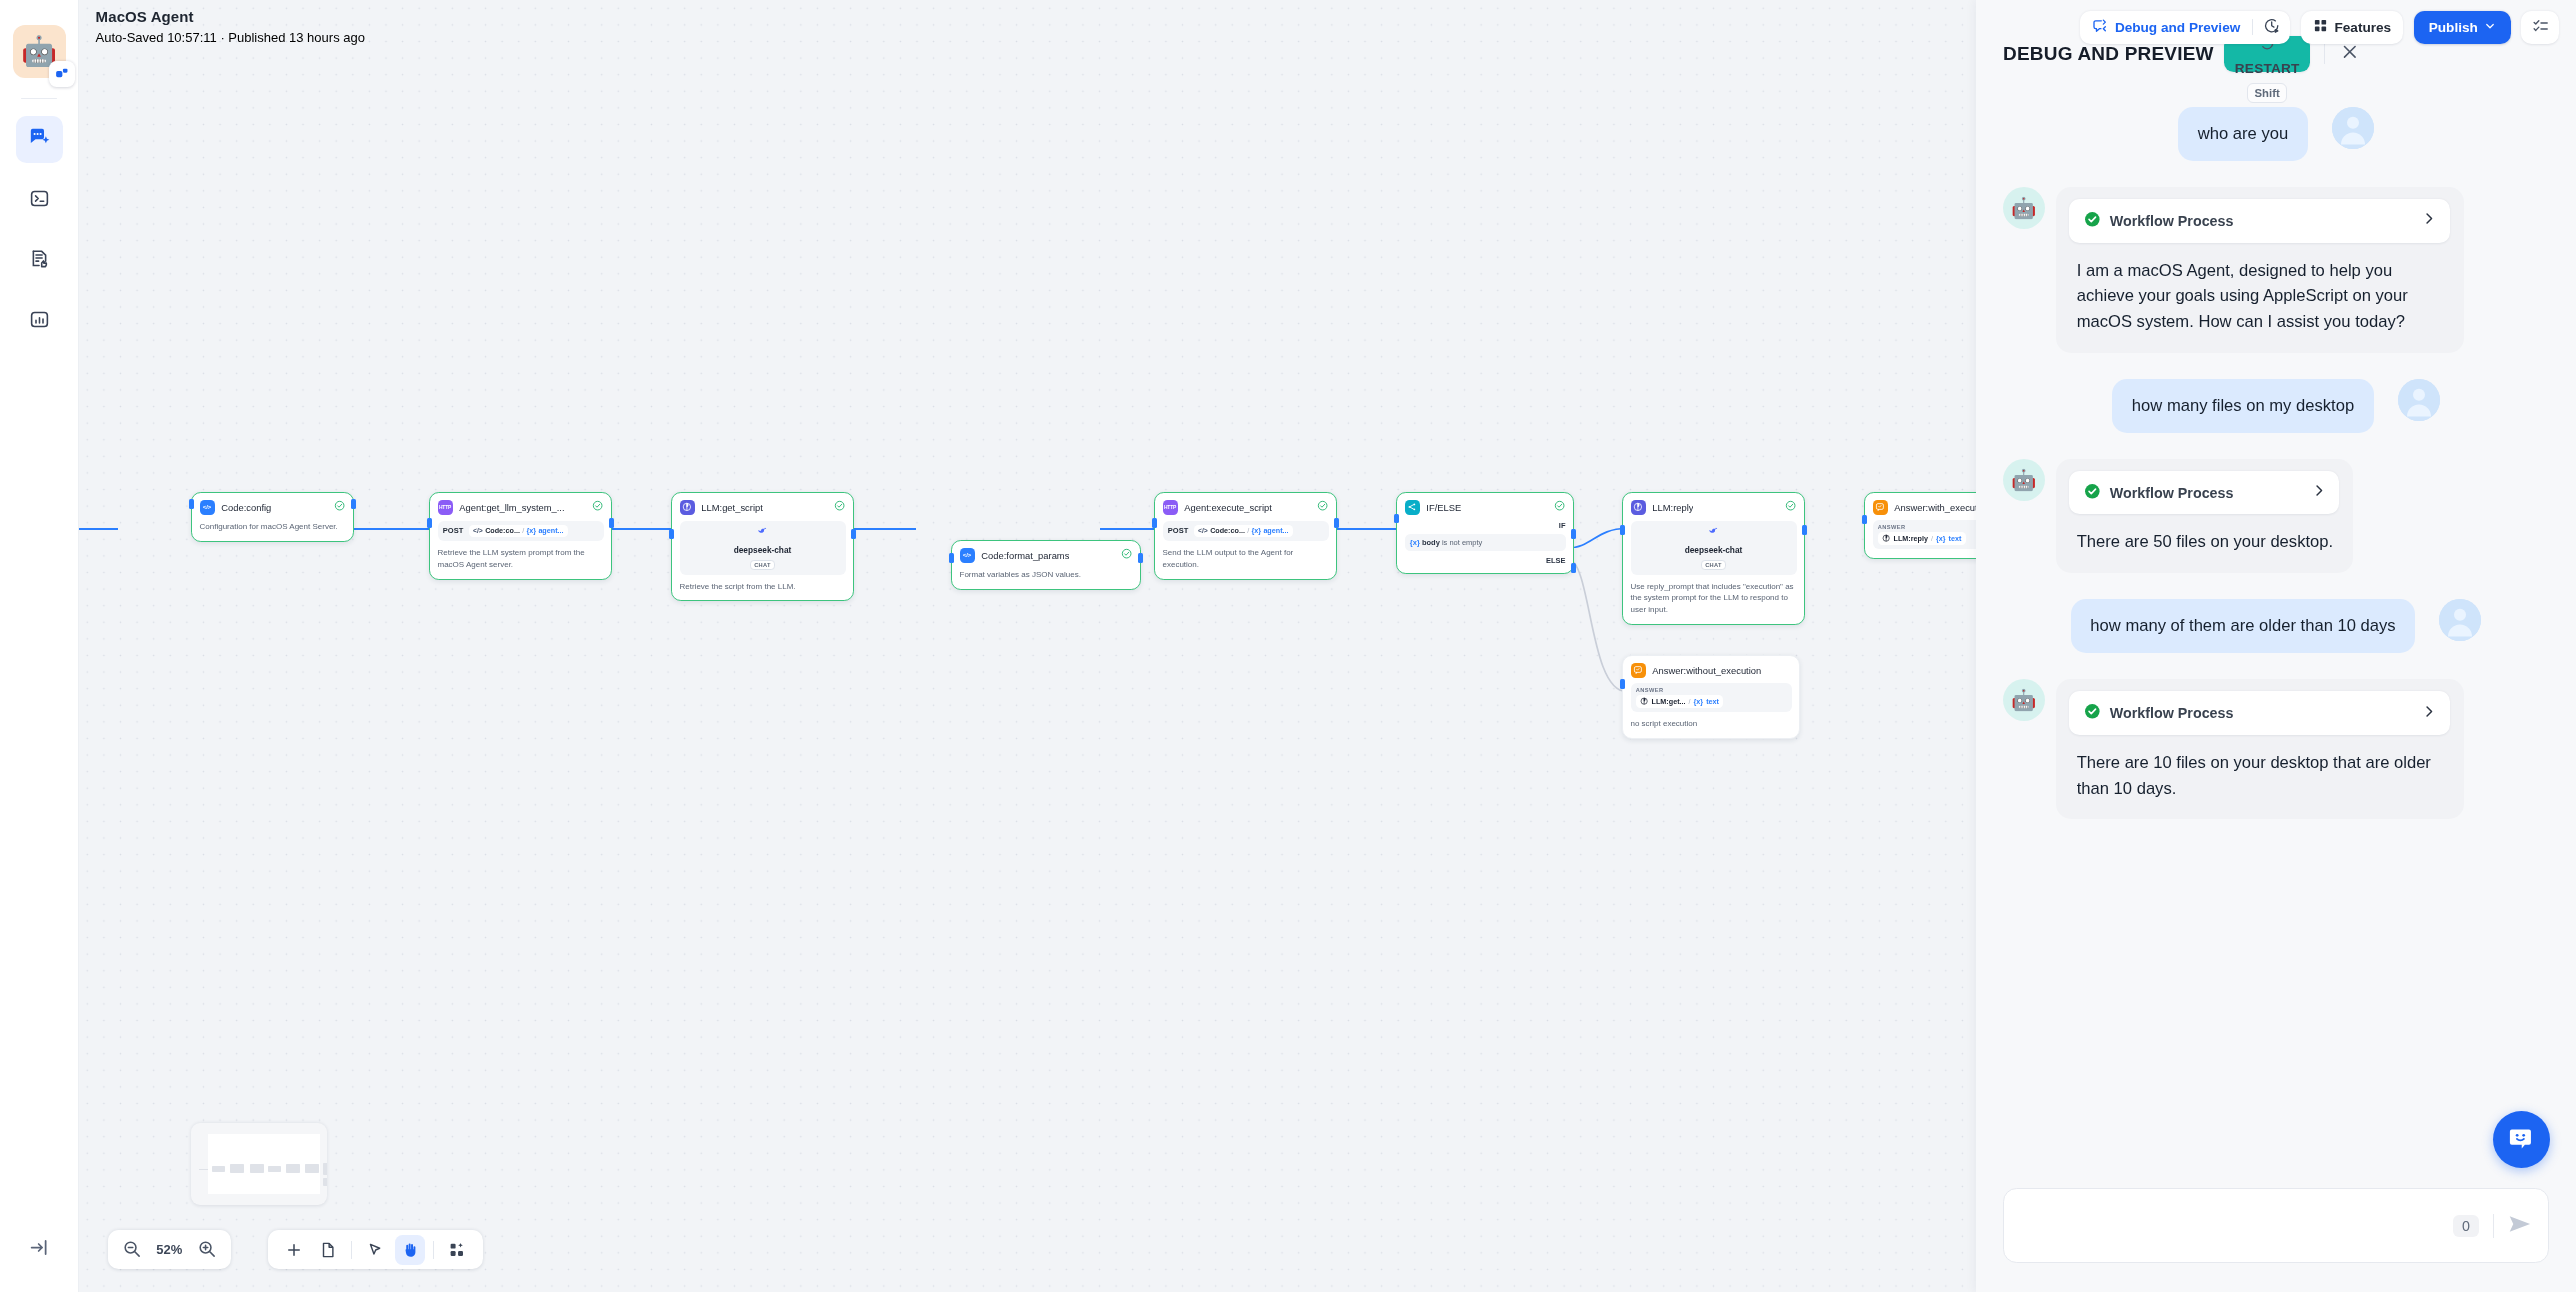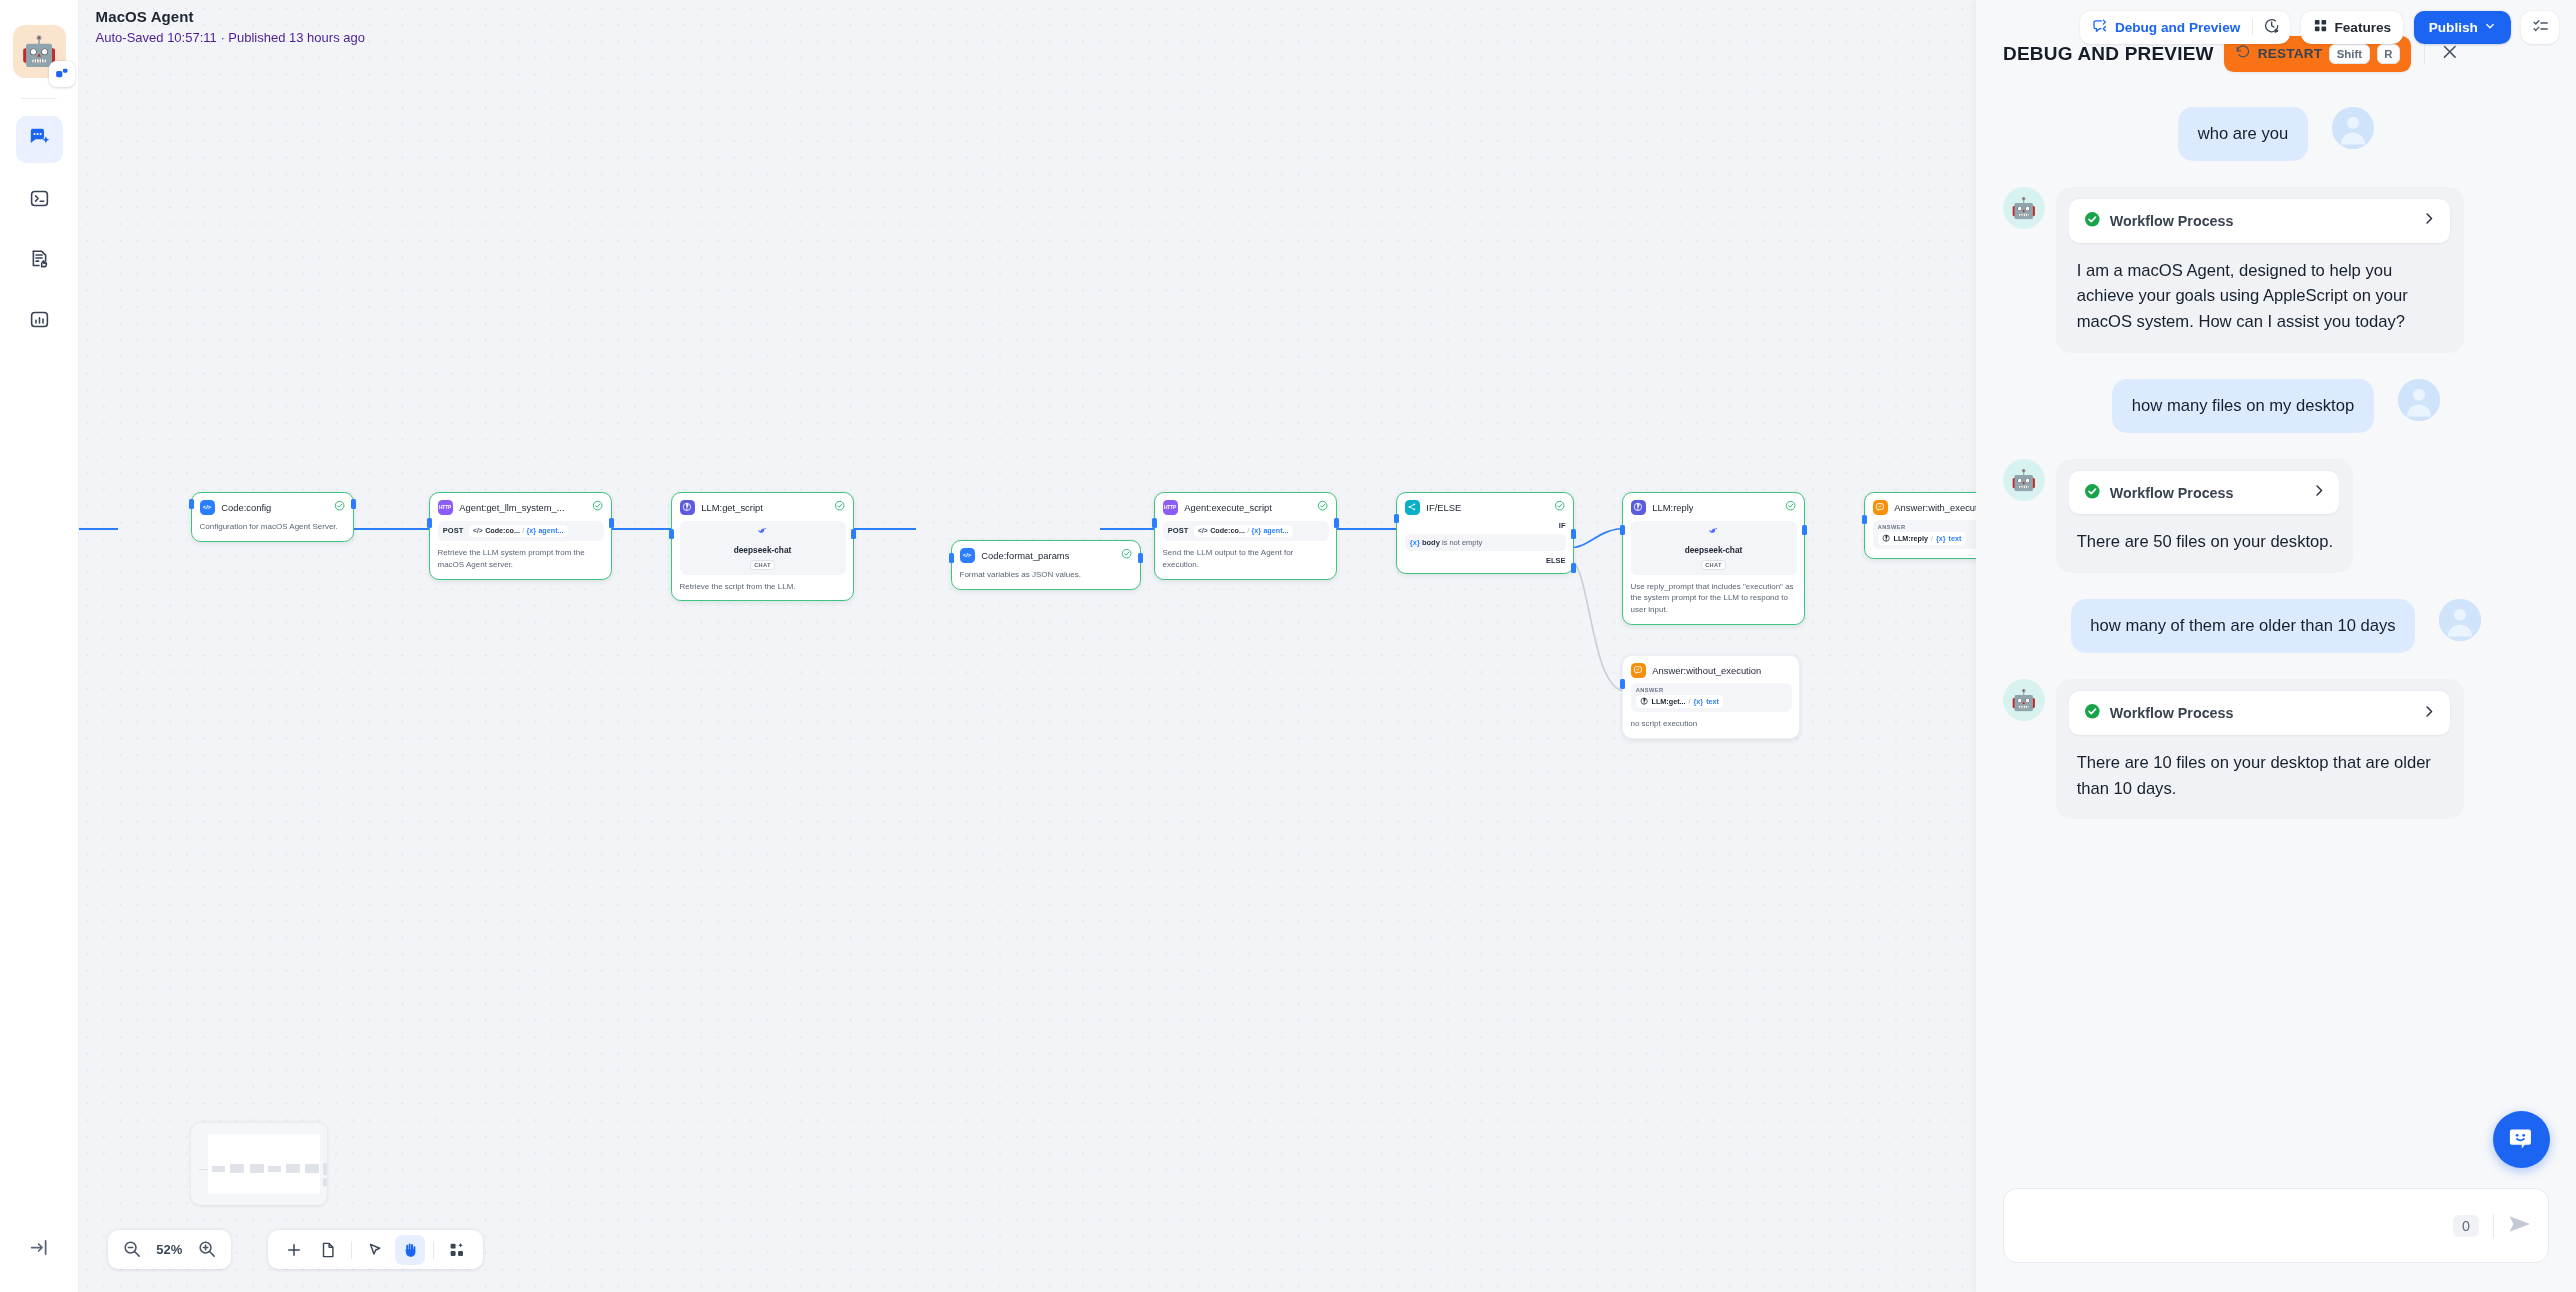--- a/index.html
+++ b/index.html
@@ -41,21 +41,21 @@
     display:flex; align-items:center; justify-content:center; cursor:pointer;}
 
   
   #topbar {
     position: absolute; left: 79px; top: 0; right: 0; height: 53px;
     display: flex; align-items: center; z-index: 25;
     background: transparent;
   }
   #title-block { margin-left: 16.6px; }
   #title-block .t1 { font-size: 15px; font-weight: 700; color: #1e2530; letter-spacing: 0.1px;}
-  #title-block .t2 { font-size: 13px; color: #4c1d95; margin-top: 5.3px; }
+  #title-block .t2 { font-size: 13px; color: #000000; margin-top: 5.3px; }
 
   #topbar-right {
     position: absolute; right: 16.6px; top: 10.6px;
     display: flex; align-items: center; gap: 10.6px;
   }
   .pill {
     background: #fff; border-radius: 10.6px; height: 33px;
     display: flex; align-items: center;
     box-shadow: 0 0.8px 2.3px rgba(20,30,60,.10);
   }
@@ -184,23 +184,24 @@
   
   #debug-panel {
     position: absolute; right: 0; top: 0; width: 600px; height: 1293px;
     background: #f7f8fa; z-index: 20;
     box-shadow: -1.5px 0 10.6px rgba(25,40,70,.06);
     display: flex; flex-direction: column;
   }
   #dp-header { height: 107px; display: flex; align-items: center; padding: 0 35px 0 27px; flex: none;}
   #dp-title { font-size: 19px; font-weight: 800; color: #161d29; letter-spacing: 0.2px; white-space: nowrap;}
   #restart-pill {
-    margin-left: 10.6px; background: #f97316; border-radius: 9.8px; height: 36px;
+    margin-left: 10.6px; background: #14b8a6; border-radius: 9.8px; height: 36px;
     display: flex; align-items: center; gap: 6.8px; padding: 0 10.6px; cursor: pointer;
     box-shadow: 0 0.8px 2.3px rgba(20,30,60,.08);
+    flex-direction: column;
   }
   #restart-pill .rlabel { font-size: 13.6px; font-weight: 700; color: #39424f; letter-spacing: 0.2px;}
   .kbd {
     border: 0.8px solid #e2e6ed; border-radius: 6px; padding: 3px 6.8px;
     font-size: 11.3px; color: #5f6a7a; font-weight: 600; background: #fcfcfd;
   }
   #dp-header .hdiv { width: 0.8px; height: 21px; background: #e3e7ee; margin-left: 13.6px; }
   #close-btn { margin-left: 12px; width: 26px; height: 26px; display:flex;
                align-items:center; justify-content:center; cursor: pointer; }
 

